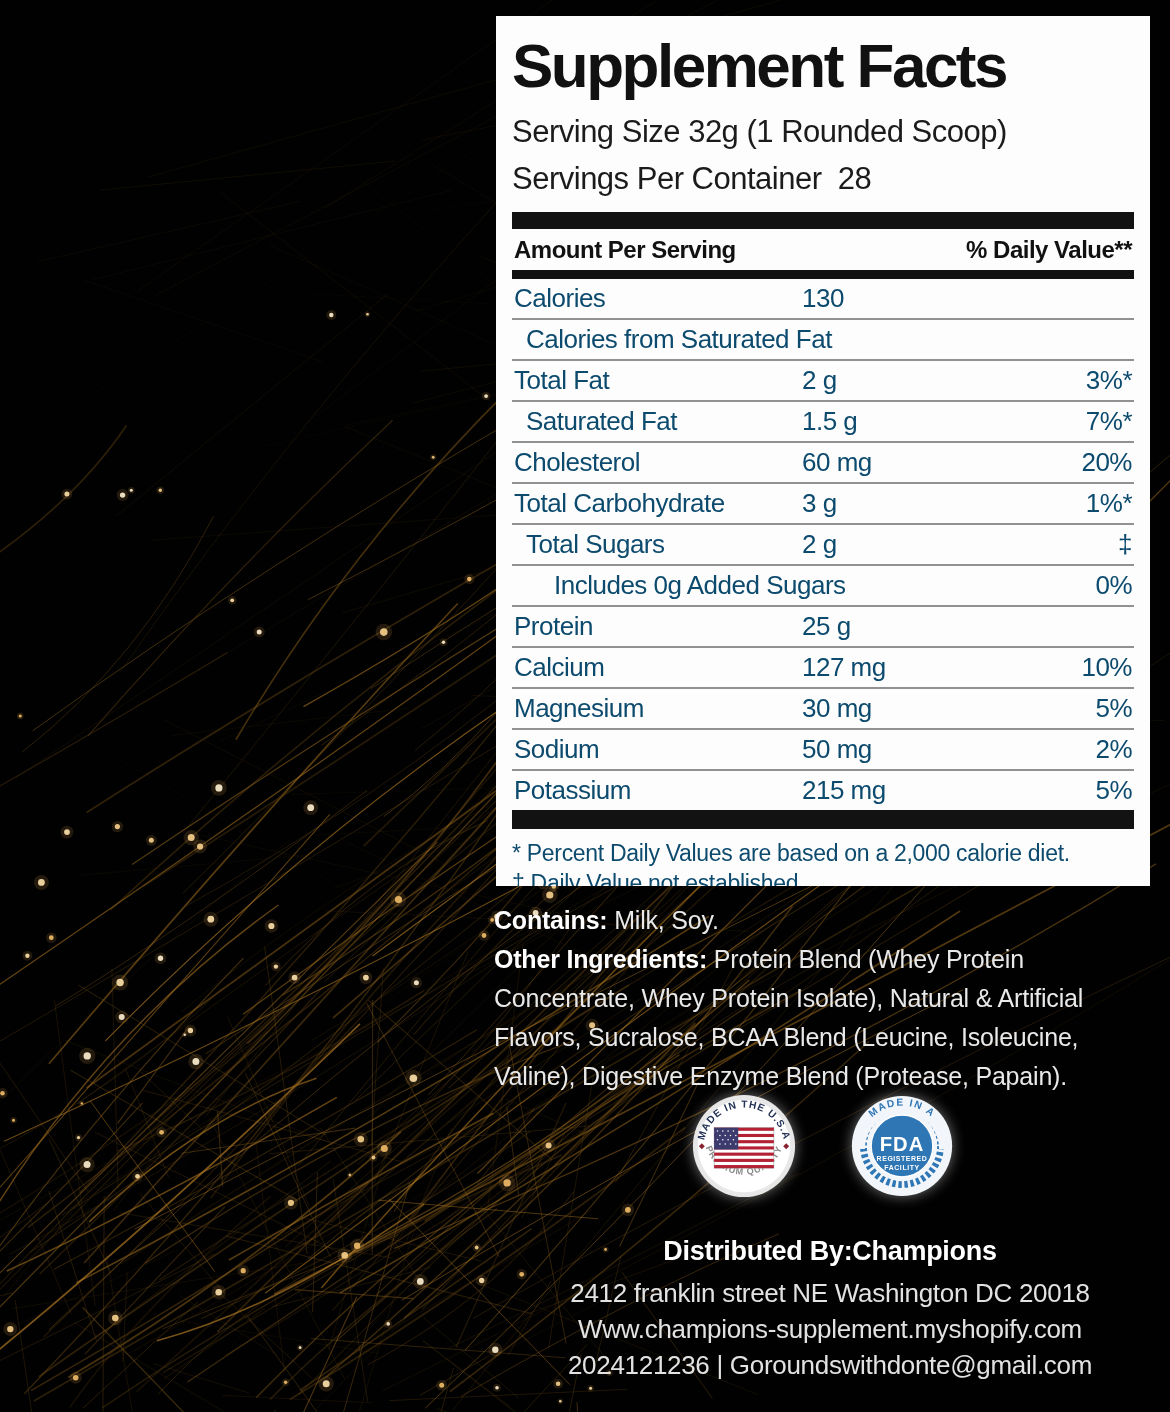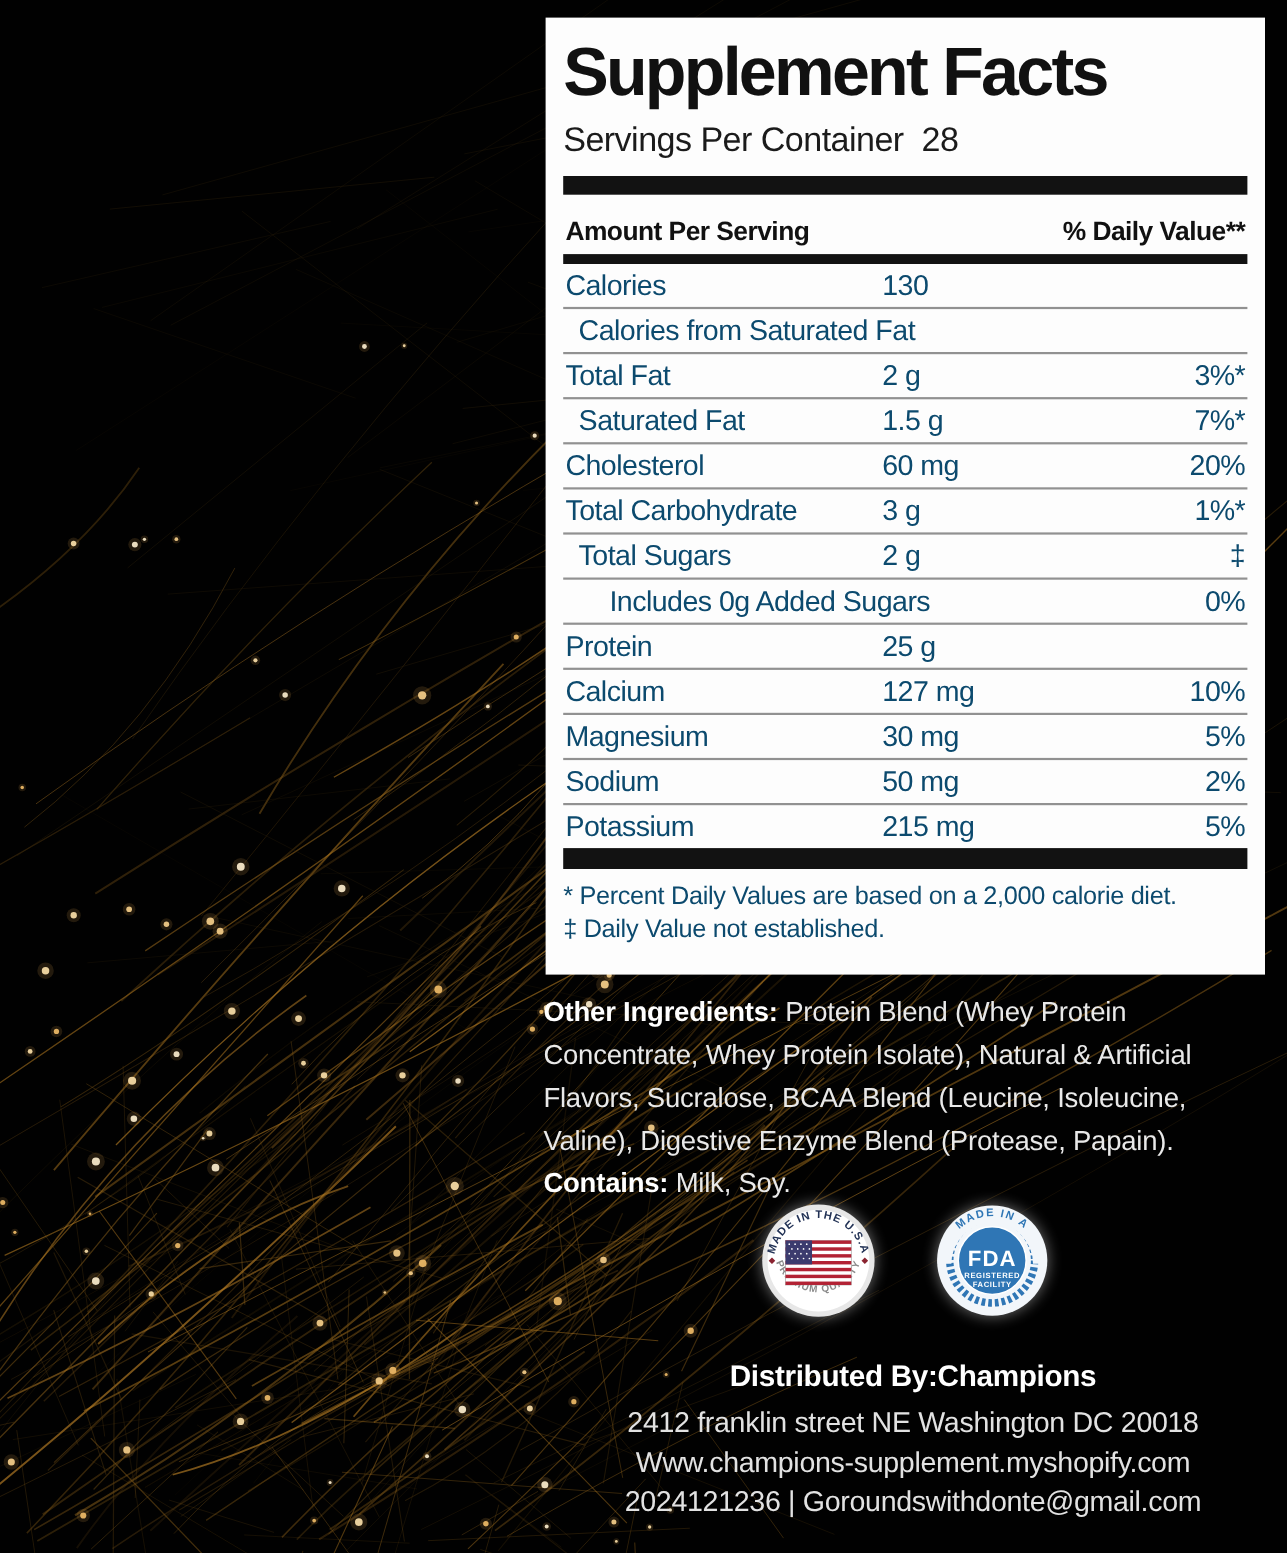--- a/index.html
+++ b/index.html
@@ -9,21 +9,21 @@
 
   
   .card{position:absolute;left:496px;top:16px;width:654px;height:870px;z-index:2;
         background:#fdfdfd;box-sizing:border-box;padding:14px 16px 0;color:#151515;overflow:hidden;}
   .sf-title{font-size:62px;font-weight:700;letter-spacing:-2.5px;line-height:1.04;color:#111;margin-top:4px;}
   .sf-serving{font-size:31px;letter-spacing:-0.5px;margin-top:16px;color:#1b1b1b;}
   .sf-servings{font-size:31px;letter-spacing:-0.5px;margin-top:11px;color:#1b1b1b;white-space:pre;}
   .bar-thick{height:17px;background:#121212;margin-top:15px;}
   .bar-thick2{height:19px;background:#121212;}
   .nf-header{display:flex;justify-content:space-between;align-items:center;
-             font-size:24px;font-weight:700;letter-spacing:-0.5px;padding:20px 2px 6px;color:#111;}
+             font-size:24px;font-weight:700;letter-spacing:-0.5px;padding:7px 2px 6px;color:#111;}
   .bar-mid{height:9px;background:#121212;}
   .nf-row{position:relative;height:39px;line-height:39px;font-size:26px;letter-spacing:-0.5px;color:#0c4a6e;}
   .nf-row + .nf-row{border-top:2px solid #919191;}
   .nf-row .nm{position:absolute;left:2px;white-space:nowrap;}
   .nf-row.ind1 .nm{left:14px;}
   .nf-row.ind2 .nm{left:42px;}
   .nf-row .amt{position:absolute;left:290px;width:204px;text-align:left;}
   .nf-row .dv{position:absolute;right:2px;width:150px;text-align:right;}
   .sf-foot{padding-top:9px;font-size:23px;line-height:30px;letter-spacing:-0.3px;color:#0c4a6e;}
 
@@ -530,20 +530,21 @@
       <circle cx="160.5" cy="958.3" r="5.9" fill="#d9a24e" opacity="0.16"></circle>
       <circle cx="160.5" cy="958.3" r="2.7" fill="#f6e7c8" opacity="0.95"></circle>
       <circle cx="160.3" cy="490.2" r="3.8" fill="#d9a24e" opacity="0.16"></circle>
       <circle cx="160.3" cy="490.2" r="1.7" fill="#efc987" opacity="0.95"></circle>
       <circle cx="271.4" cy="926.0" r="6.7" fill="#d9a24e" opacity="0.16"></circle>
       <circle cx="271.4" cy="926.0" r="3.1" fill="#f3d9a4" opacity="0.95"></circle>
     </svg>
 
   <div class="card">
     <div class="sf-title">Supplement Facts</div>
+    <div class="sf-serving">Serving Size 32g (1 Rounded Scoop)</div>
     <div class="sf-servings">Servings Per Container  28</div>
     <div class="bar-thick"></div>
     <div class="nf-header">
       <span>Amount Per Serving</span>
       <span>% Daily Value**</span>
     </div>
     <div class="bar-mid"></div>
     <div>
         <div class="nf-row ind0">
           <span class="nm">Calories</span>
@@ -611,22 +612,22 @@
         </div>
       </div>
     <div class="bar-thick2"></div>
     <div class="sf-foot">
       <div>* Percent Daily Values are based on a 2,000 calorie diet.</div>
       <div>‡ Daily Value not established.</div>
     </div>
   </div>
 
   <div class="ingredients">
+    <div><b>Contains:</b><span> Milk, Soy.</span></div>
     <div><b>Other Ingredients:</b><span> Protein Blend (Whey Protein Concentrate, Whey Protein Isolate), Natural &amp; Artificial Flavors, Sucralose, BCAA Blend (Leucine, Isoleucine, Valine), Digestive Enzyme Blend (Protease, Papain).</span></div>
-    <div><b>Contains:</b><span> Milk, Soy.</span></div>
   </div>
 
   <div class="badges">
     <svg class="badge" viewBox="0 0 110 110">
       <defs>
         <path id="usaTop" d="M 13,57 A 42,42 0 0 1 97,57"></path>
         <path id="usaBot" d="M 14,52 A 42,42 0 0 0 96,52"></path>
       </defs>
       <circle cx="55" cy="55" r="53" fill="#e7e7e7"></circle>
       <circle cx="55" cy="55" r="48" fill="#ffffff"></circle>

